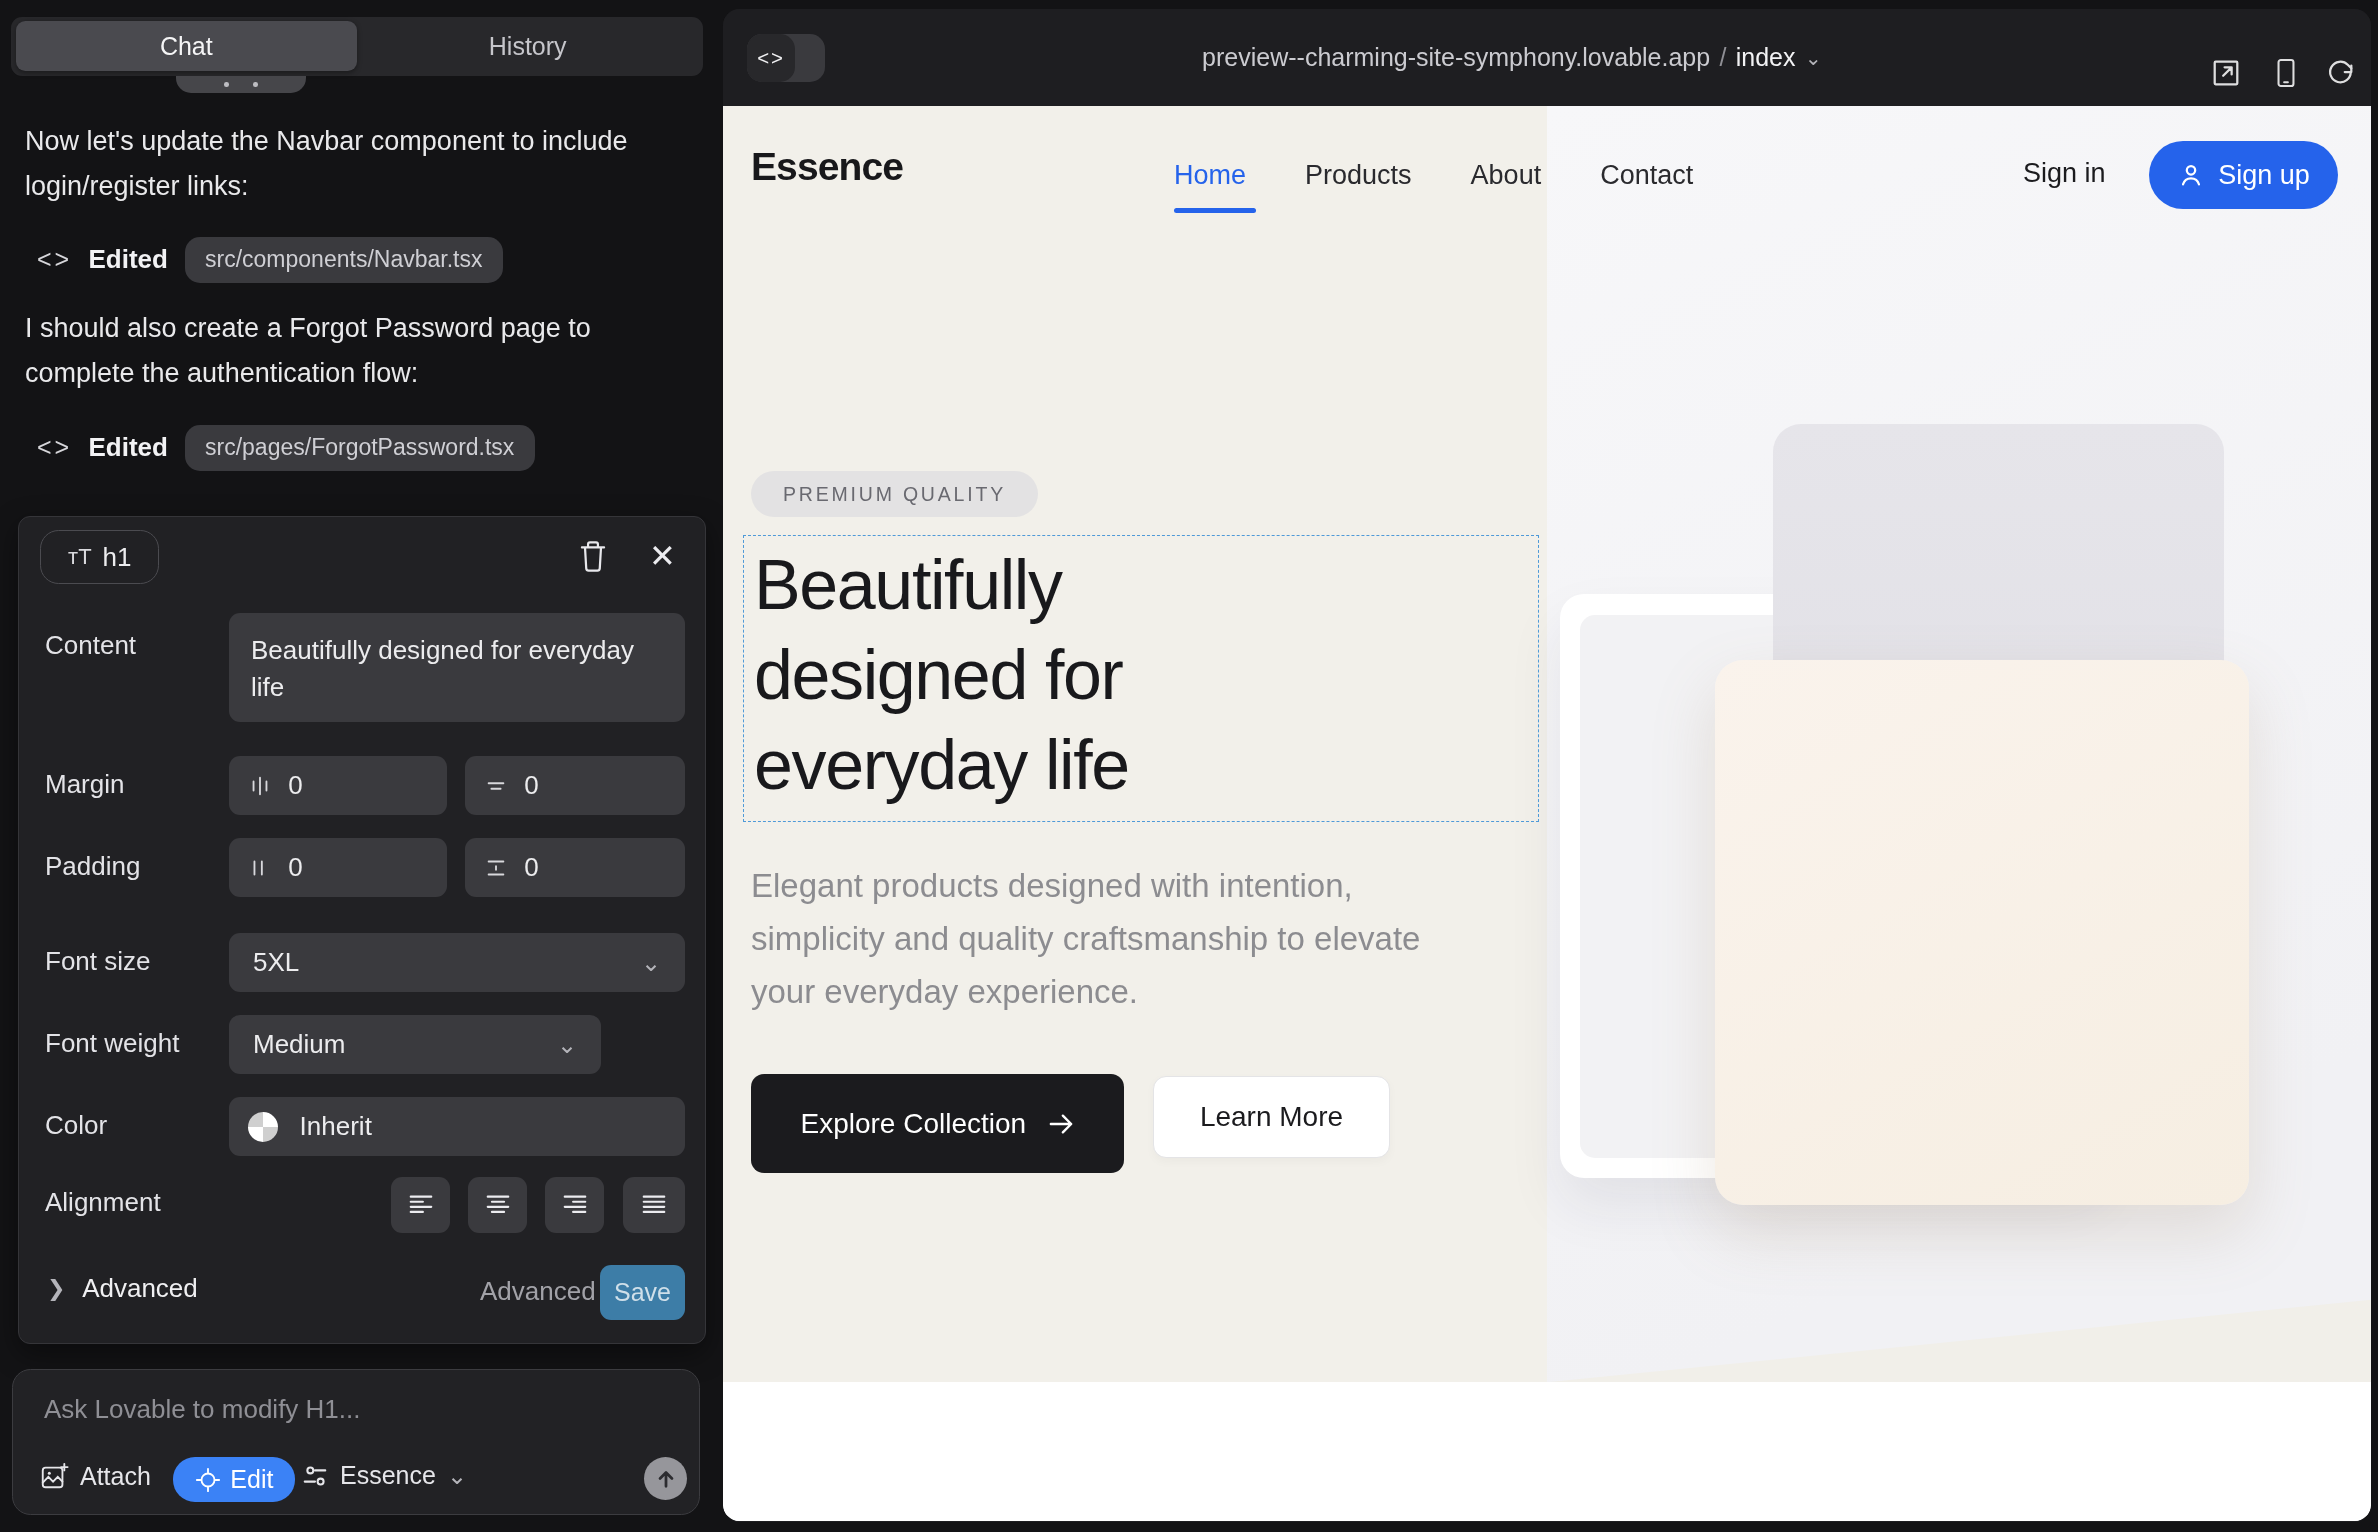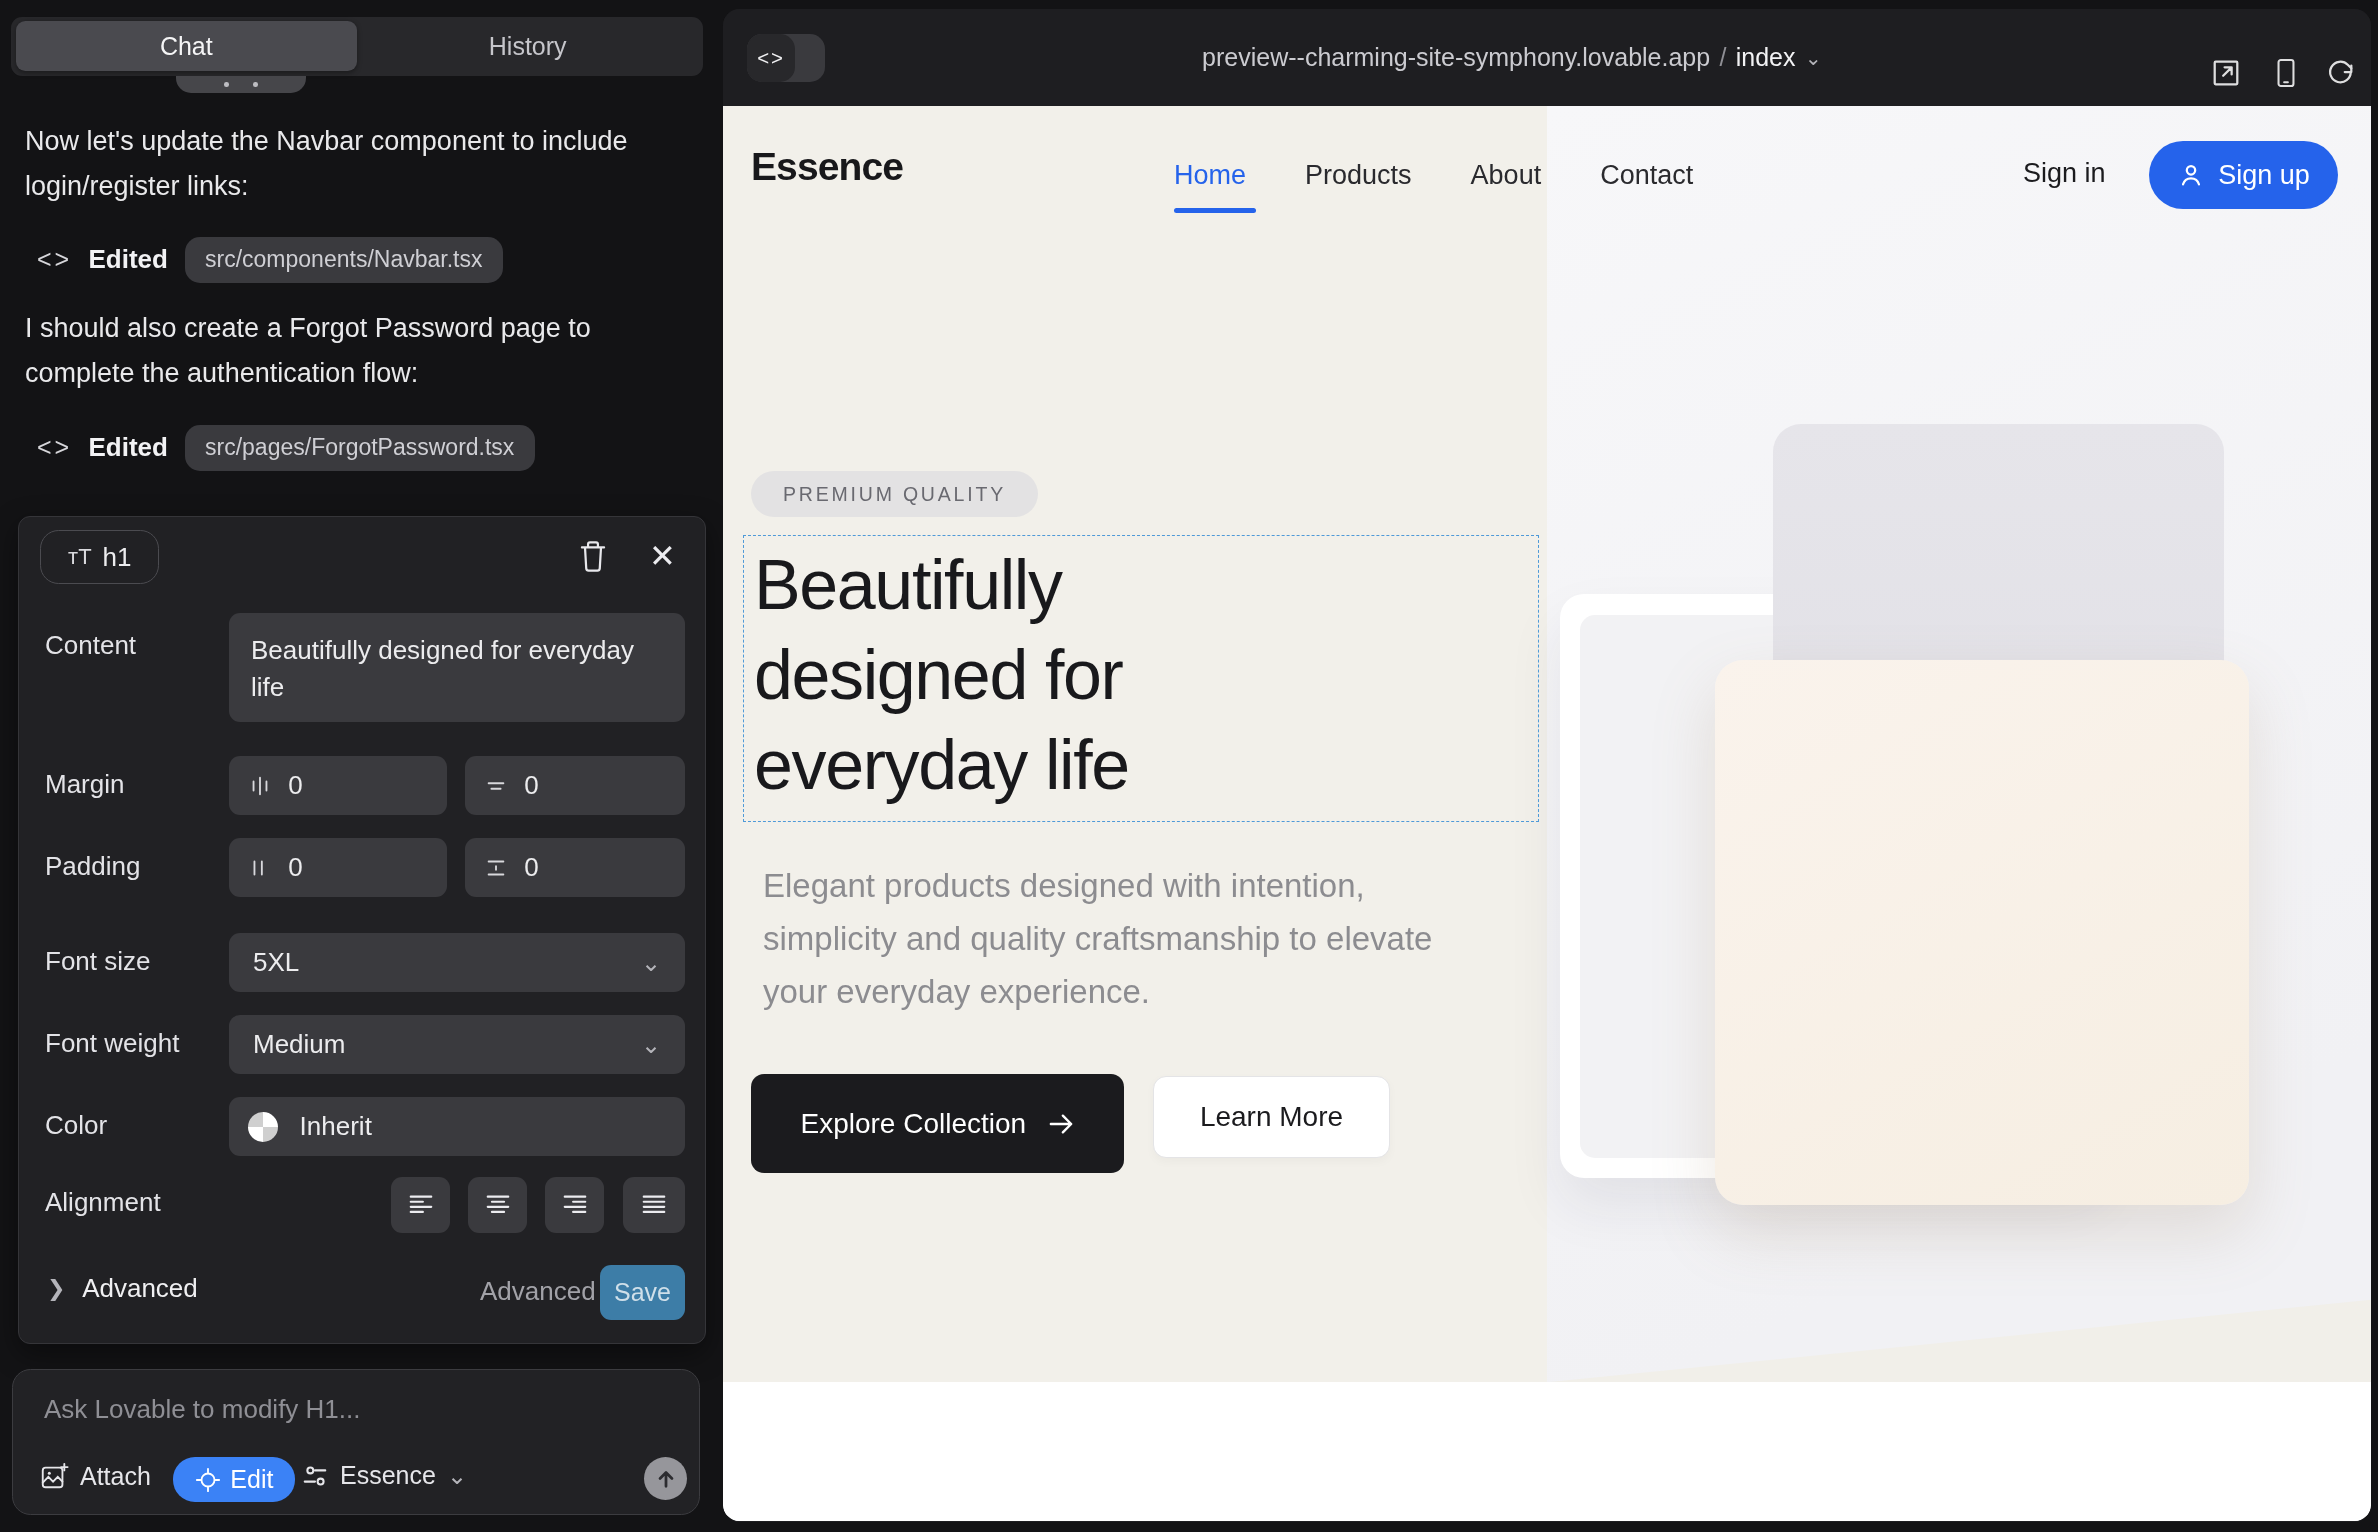--- a/index.html
+++ b/index.html
@@ -165,21 +165,21 @@
       <span>0</span>
     </div>
 
     <div class="abs row-label" style="left:26px; top:429px;">Font size</div>
     <div class="abs field sel-field" style="left:210px; top:416px; width:456px; height:59px;">
       <span>5XL</span>
       <span class="chev">⌄</span>
     </div>
 
     <div class="abs row-label" style="left:26px; top:511px;">Font weight</div>
-    <div class="abs field sel-field" style="left:210px; top:498px; width:456px; height:59px;">
+    <div class="abs field sel-field" style="left:210px; top:498px; width:372px; height:59px;">
       <span>Medium</span>
       <span class="chev">⌄</span>
     </div>
 
     <div class="abs row-label" style="left:26px; top:593px;">Color</div>
     <div class="abs field num-field" style="left:210px; top:580px; width:456px; height:59px; gap:22px;">
       <span class="swatch"></span>
       <span>Inherit</span>
     </div>
 
@@ -327,21 +327,21 @@
             <circle cx="15" cy="10" r="4.5"></circle>
               <path d="M6.5 25c1.2-4.5 4.6-6.5 8.5-6.5s7.3 2 8.5 6.5"></path>
           </svg>
         </span>
         <span>Sign up</span>
       </div>
 
       <div class="abs badge" style="left:28px; top:365px;">PREMIUM QUALITY</div>
       <div class="abs sel-rect" style="left:20.4px; top:429px; width:796px; height:287px;"></div>
       <div class="abs hero-h1" style="left:31px; top:434px; width:557px;">Beautifully designed for everyday life</div>
-      <div class="abs hero-p" style="left:28px; top:753px; width:742px;margin-left:12px;">Elegant products designed with intention, simplicity and quality craftsmanship to elevate your everyday experience.</div>
+      <div class="abs hero-p" style="left:28px; top:753px; width:742px;">Elegant products designed with intention, simplicity and quality craftsmanship to elevate your everyday experience.</div>
 
       <div class="abs cta-dark" style="left:28px; top:968px; width:373px; height:99px;">
         <span>Explore Collection</span>
         <span>
           <svg width="28" height="24" viewBox="0 0 30 26" fill="none" stroke="#fff" stroke-width="2.6" stroke-linecap="round" stroke-linejoin="round">
               <path d="M4 13h22M17 4l9 9-9 9"></path>
             </svg>
         </span>
       </div>
       <div class="abs cta-light" style="left:430px; top:970px; width:237px; height:82px;">

